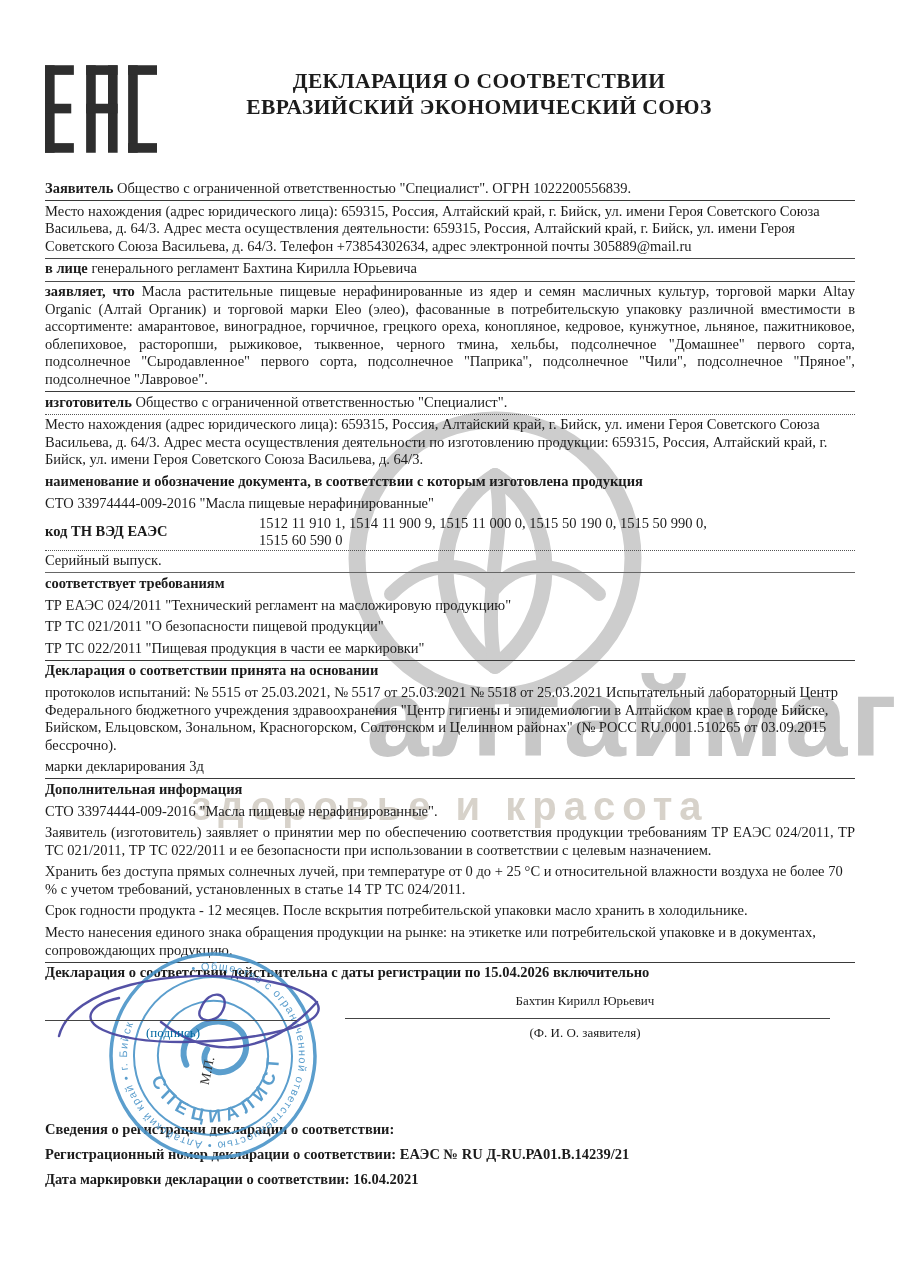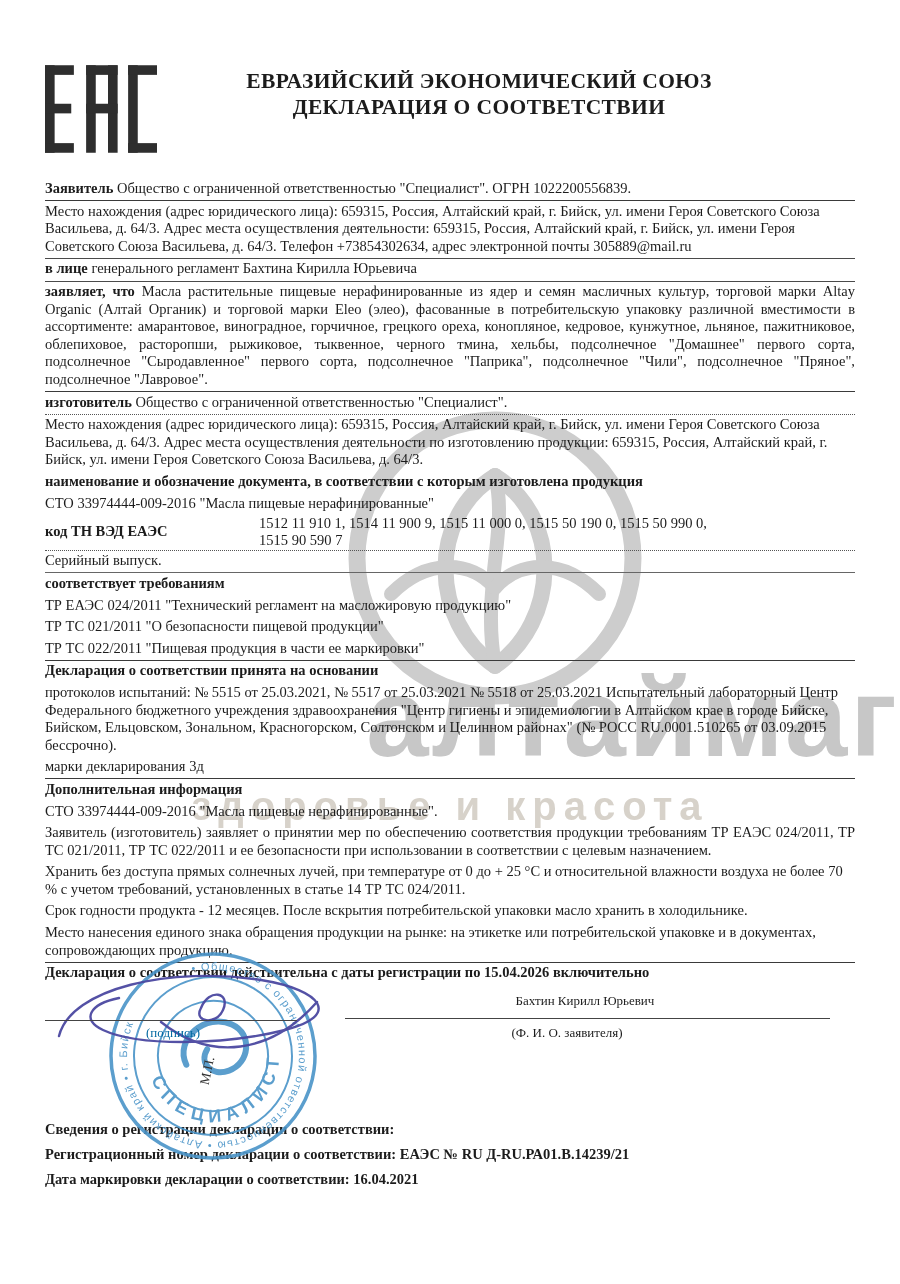--- a/index.html
+++ b/index.html
@@ -34,21 +34,21 @@
   .just{text-align:justify;}
   p{margin:0;padding:1.5px 0 2.5px 0;}
   .tnved{display:flex;align-items:flex-start;}
   .tnved-label{flex:0 0 180px;font-weight:bold;padding-top:8px;}
   .tnved-codes{flex:1;margin-left:34px;}
   .sig{position:relative;height:130px;}
   .sig-line-left{position:absolute;left:0;top:36px;width:252px;border-top:1px solid #444;}
   .sig-cap-left{position:absolute;left:58px;top:40px;width:140px;text-align:center;font-size:13px;color:#0369a1;}
   .fio{position:absolute;left:320px;top:8px;width:440px;text-align:center;font-size:13px;}
   .sig-line-right{position:absolute;left:300px;top:34px;width:485px;border-top:1px solid #444;}
-  .fio-cap{position:absolute;left:302px;top:40px;width:440px;text-align:center;font-size:13px;}
+  .fio-cap{position:absolute;left:320px;top:40px;width:440px;text-align:center;font-size:13px;}
   .mp{position:absolute;left:148px;top:78px;transform:rotate(-78deg);font-size:13.5px;color:#333;}
   .stamp{position:absolute;left:58px;top:-38px;transform:rotate(-14deg);opacity:.9;}
   .autograph{position:absolute;left:-4px;top:-26px;opacity:.95;}
   .reg{margin-top:4px;}
   .reg .row{padding:3px 0 4px 0;}
 </style>
 </head>
 <body>
 
 <div class="layer-watermark">
@@ -78,22 +78,22 @@
         <rect x="47" y="0" width="11" height="100"></rect>
           <rect x="72" y="0" width="11" height="100"></rect>
         <rect x="47" y="0" width="36" height="11"></rect>
           <rect x="47" y="44" width="36" height="11"></rect>
         <rect x="95" y="0" width="11" height="100"></rect>
           <rect x="95" y="0" width="33" height="11"></rect>
         <rect x="95" y="89" width="33" height="11"></rect>
       </svg>
     </div>
     <div class="titles">
+      <div>ДЕКЛАРАЦИЯ О СООТВЕТСТВИИ</div>
       <div>ЕВРАЗИЙСКИЙ ЭКОНОМИЧЕСКИЙ СОЮЗ</div>
-      <div>ДЕКЛАРАЦИЯ О СООТВЕТСТВИИ</div>
     </div>
   </div>
 
   <div class="row solid">
     <span class="b">Заявитель </span>
     <span>Общество с ограниченной ответственностью "Специалист". ОГРН 1022200556839.</span>
   </div>
 
   <div class="row thin">
     <span>Место нахождения (адрес юридического лица): 659315, Россия, Алтайский край, г. Бийск, ул. имени Героя Советского Союза Васильева, д. 64/3. Адрес места осуществления деятельности: 659315, Россия, Алтайский край, г. Бийск, ул. имени Героя Советского Союза Васильева, д. 64/3. Телефон +73854302634, адрес электронной почты 305889@mail.ru</span>
@@ -118,21 +118,21 @@
     <span>Место нахождения (адрес юридического лица): 659315, Россия, Алтайский край, г. Бийск, ул. имени Героя Советского Союза Васильева, д. 64/3. Адрес места осуществления деятельности по изготовлению продукции: 659315, Россия, Алтайский край, г. Бийск, ул. имени Героя Советского Союза Васильева, д. 64/3.</span>
   </div>
 
   <div class="row b">наименование и обозначение документа, в соответствии с которым изготовлена продукция</div>
   <div class="row">СТО 33974444-009-2016 "Масла пищевые нерафинированные"</div>
 
   <div class="tnved dotted">
     <div class="tnved-label">код ТН ВЭД ЕАЭС</div>
     <div class="tnved-codes">
       <div>1512 11 910 1, 1514 11 900 9, 1515 11 000 0, 1515 50 190 0, 1515  50 990 0,</div>
-      <div>1515 90 590 7</div>
+      <div>1515 60 590 0</div>
     </div>
   </div>
 
   <div class="row thick">Серийный выпуск.</div>
 
   <div class="solid">
     <div class="row b">соответствует требованиям</div>
     <div class="row">ТР ЕАЭС 024/2011 "Технический регламент на масложировую продукцию"</div>
     <div class="row">ТР ТС 021/2011 "О безопасности пищевой продукции"</div>
     <div class="row">ТР ТС 022/2011 "Пищевая продукция в части ее маркировки"</div>

